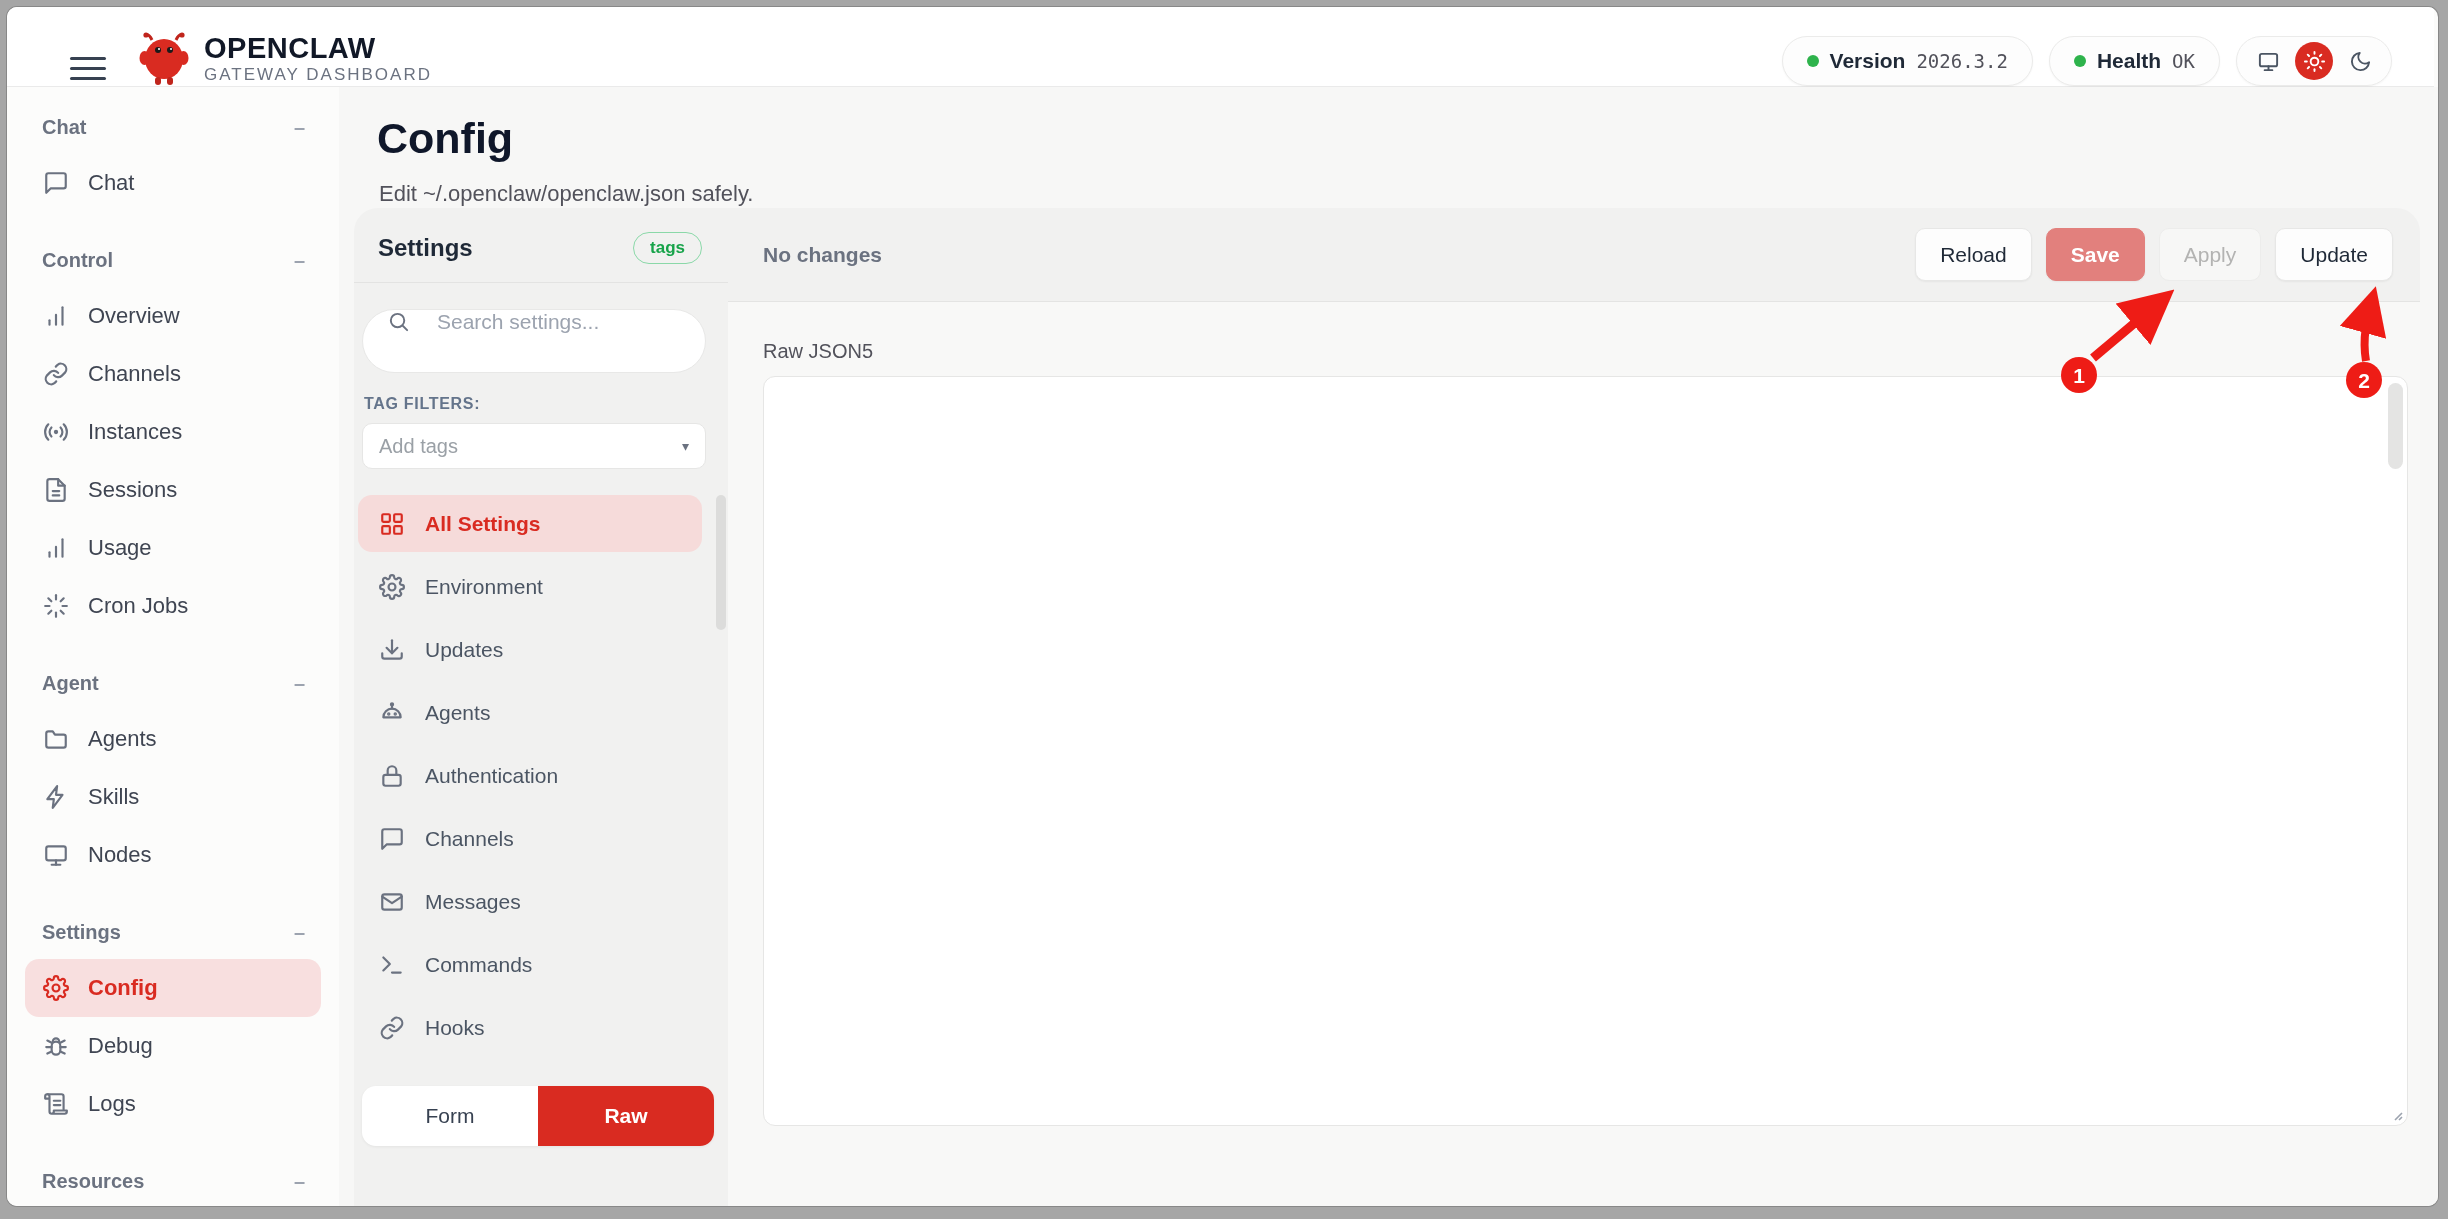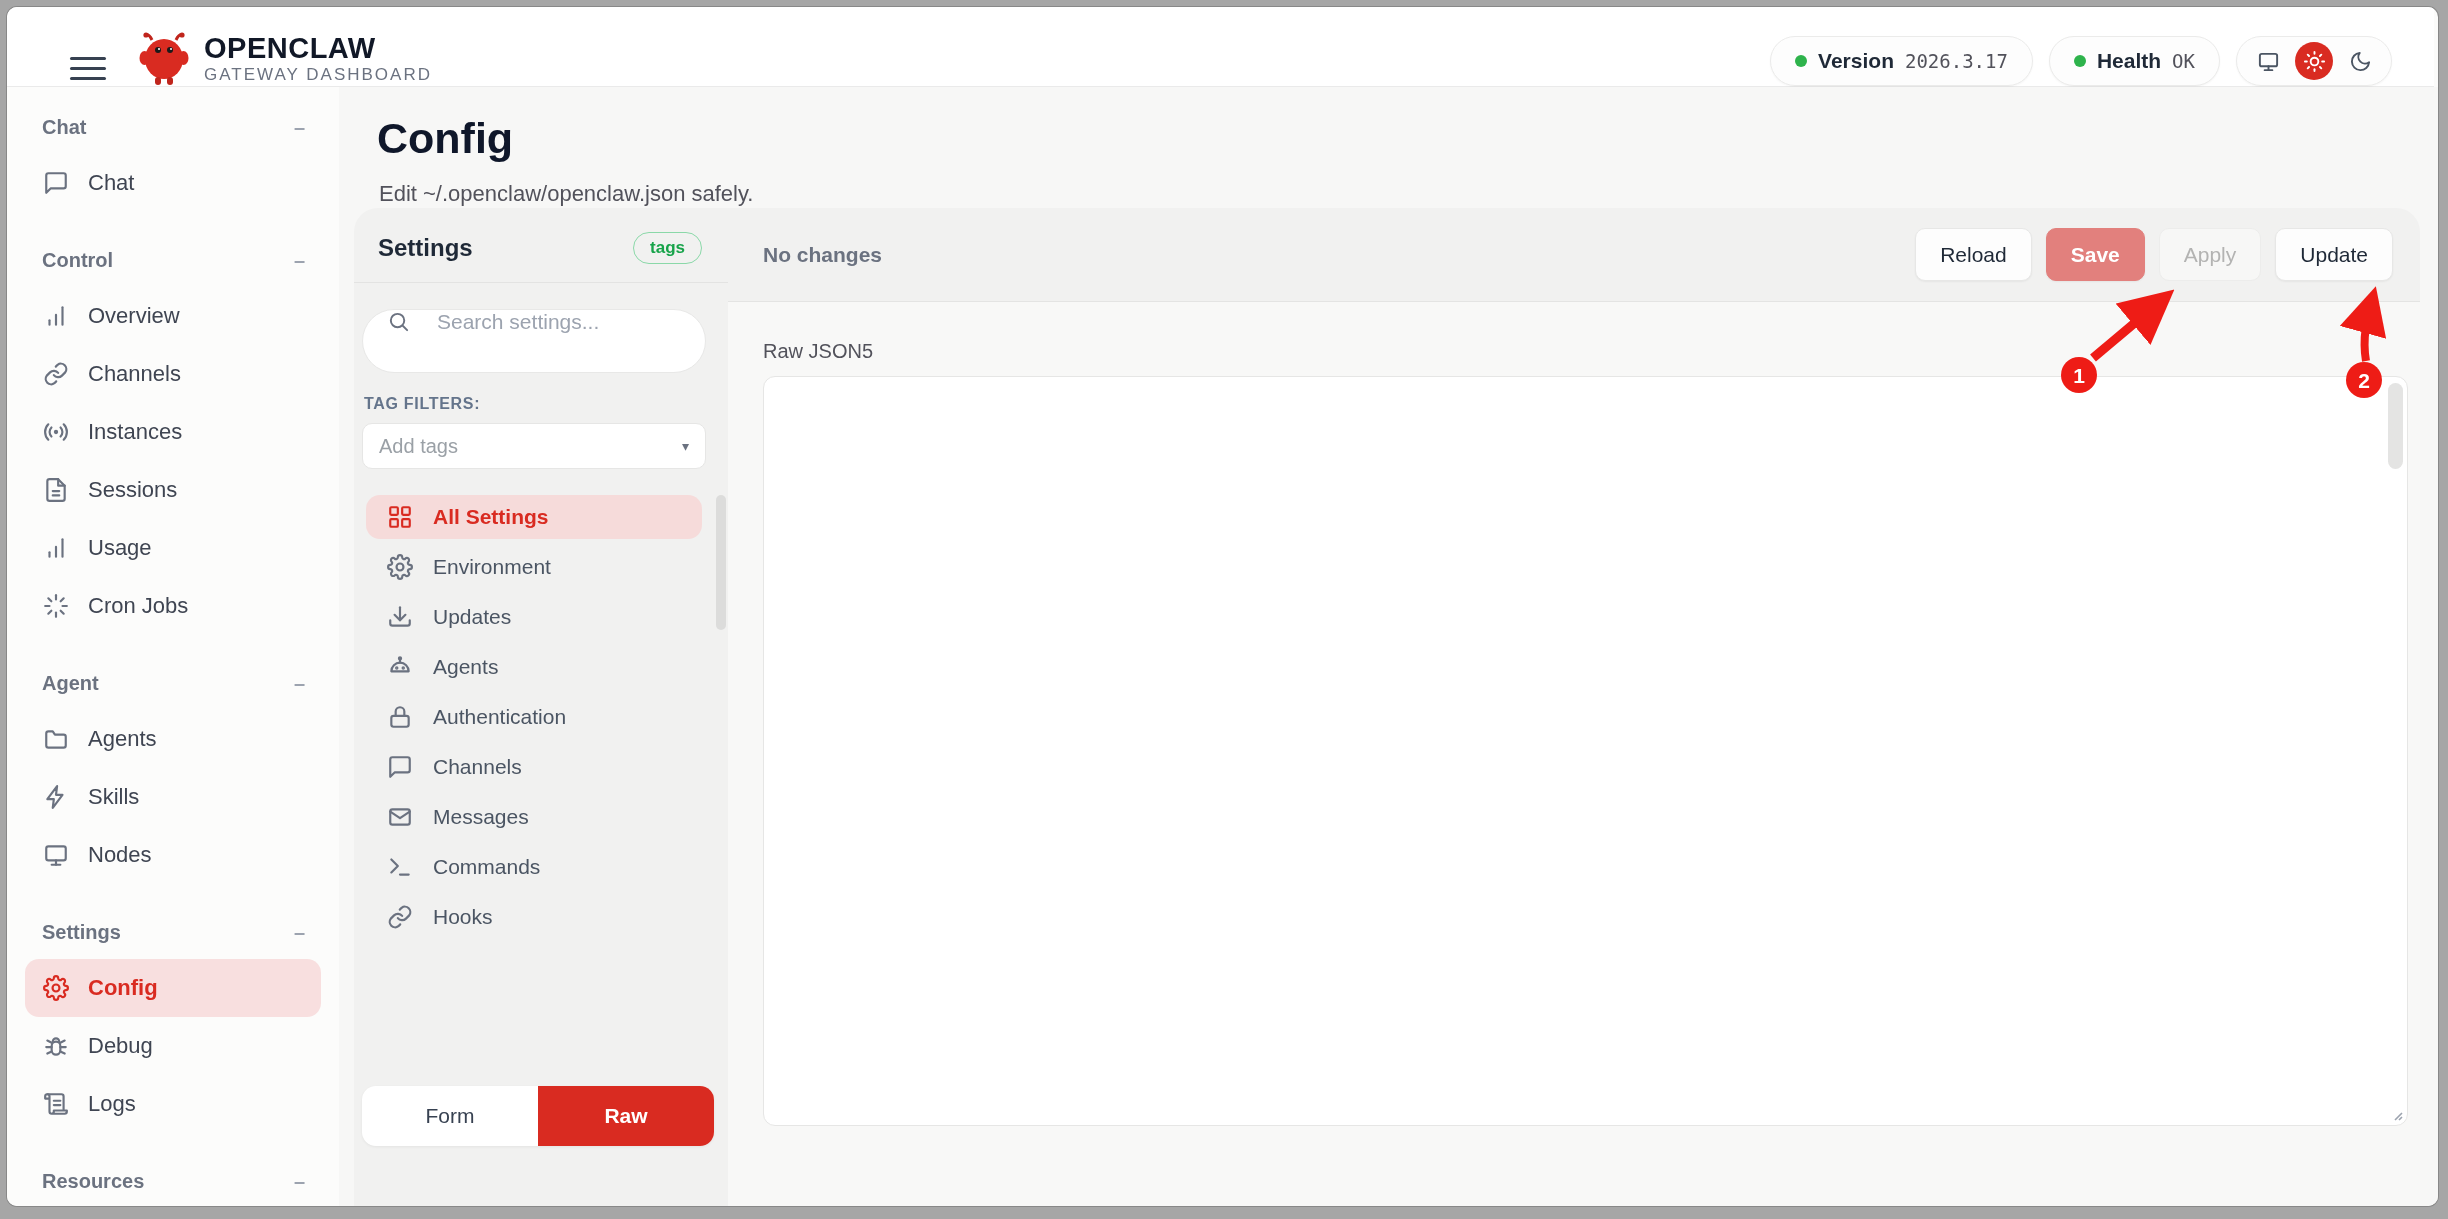--- a/index.html
+++ b/index.html
@@ -76,22 +76,22 @@
   .search-box svg { width:23px; height:23px; color:#6b7280; flex:none; }
   .search-box input { border:none; outline:none; font-size:21px; color:#374151; width:100%; font-family:"Liberation Sans",sans-serif; background:transparent; }
   .search-box input::placeholder { color:#9ca3af; }
   .tag-label { padding:22px 0 10px 10px; font-size:16px; font-weight:600; letter-spacing:.7px; color:#64748b; }
   .tag-select-wrap { padding:0 22px 0 8px; }
   .tag-select { display:flex; align-items:center; justify-content:space-between; height:46px;
     background:#ffffff; border:1px solid #e6e6e5; border-radius:10px; padding:0 16px; cursor:pointer; }
   .tag-select .ph { font-size:20px; color:#9aa0a6; }
   .tag-select .caret { font-size:14px; color:#6b7280; }
   .cat-list { flex:1; margin-top:26px; padding:0 26px 0 4px; overflow:hidden; }
-  .cat-item { display:flex; align-items:center; gap:20px; height:44px; padding-left:21px;
-    border-radius:14px; font-size:21px; color:#4b5563; cursor:pointer; margin-bottom:6px;margin-left:8px; }
+  .cat-item { display:flex; align-items:center; gap:20px; height:57px; padding-left:21px;
+    border-radius:14px; font-size:21px; color:#4b5563; cursor:pointer; margin-bottom:6px; }
   .cat-item .icn { width:26px; height:26px; color:#6b7280; flex:none; display:flex; }
   .cat-item .icn svg { width:26px; height:26px; }
   .cat-item.active { background:#f6dbda; color:#d92b21; font-weight:700; }
   .cat-item.active .icn { color:#d92b21; }
   .spane-scrollbar { position:absolute; right:2px; top:287px; width:10px; height:135px; background:#dcdcdb; border-radius:6px; }
   .seg-wrap { padding:0 14px 60px 8px; }
   .seg { display:flex; background:#ffffff; border-radius:14px; box-shadow:0 1px 3px rgba(0,0,0,.06); height:60px; overflow:hidden; }
   .seg-btn { flex:1; display:flex; align-items:center; justify-content:center; font-size:21px; color:#374151; cursor:pointer; border:none; background:transparent; font-family:"Liberation Sans",sans-serif;}
   .seg-btn.active { background:#d92b21; color:#ffffff; font-weight:700; border-radius:0; }
   
@@ -144,21 +144,21 @@
       </svg>
       <div class="brand-text">
         <div class="brand-name">OPENCLAW</div>
         <div class="brand-sub">GATEWAY DASHBOARD</div>
       </div>
     </div>
     <div class="header-right">
       <div class="pill">
         <span class="dot"></span>
         <span class="pill-label">Version</span>
-        <span class="pill-value">2026.3.17</span>
+        <span class="pill-value">2026.3.2</span>
       </div>
       <div class="pill">
         <span class="dot"></span>
         <span class="pill-label">Health</span>
         <span class="pill-value">OK</span>
       </div>
       <div class="theme-toggle">
         <button class="tbtn">
             <span class="icn-slot" style="display: flex; width: 23px; height: 23px;">
               <svg viewBox="0 0 24 24" fill="none" stroke="currentColor" stroke-width="2" stroke-linecap="round">

